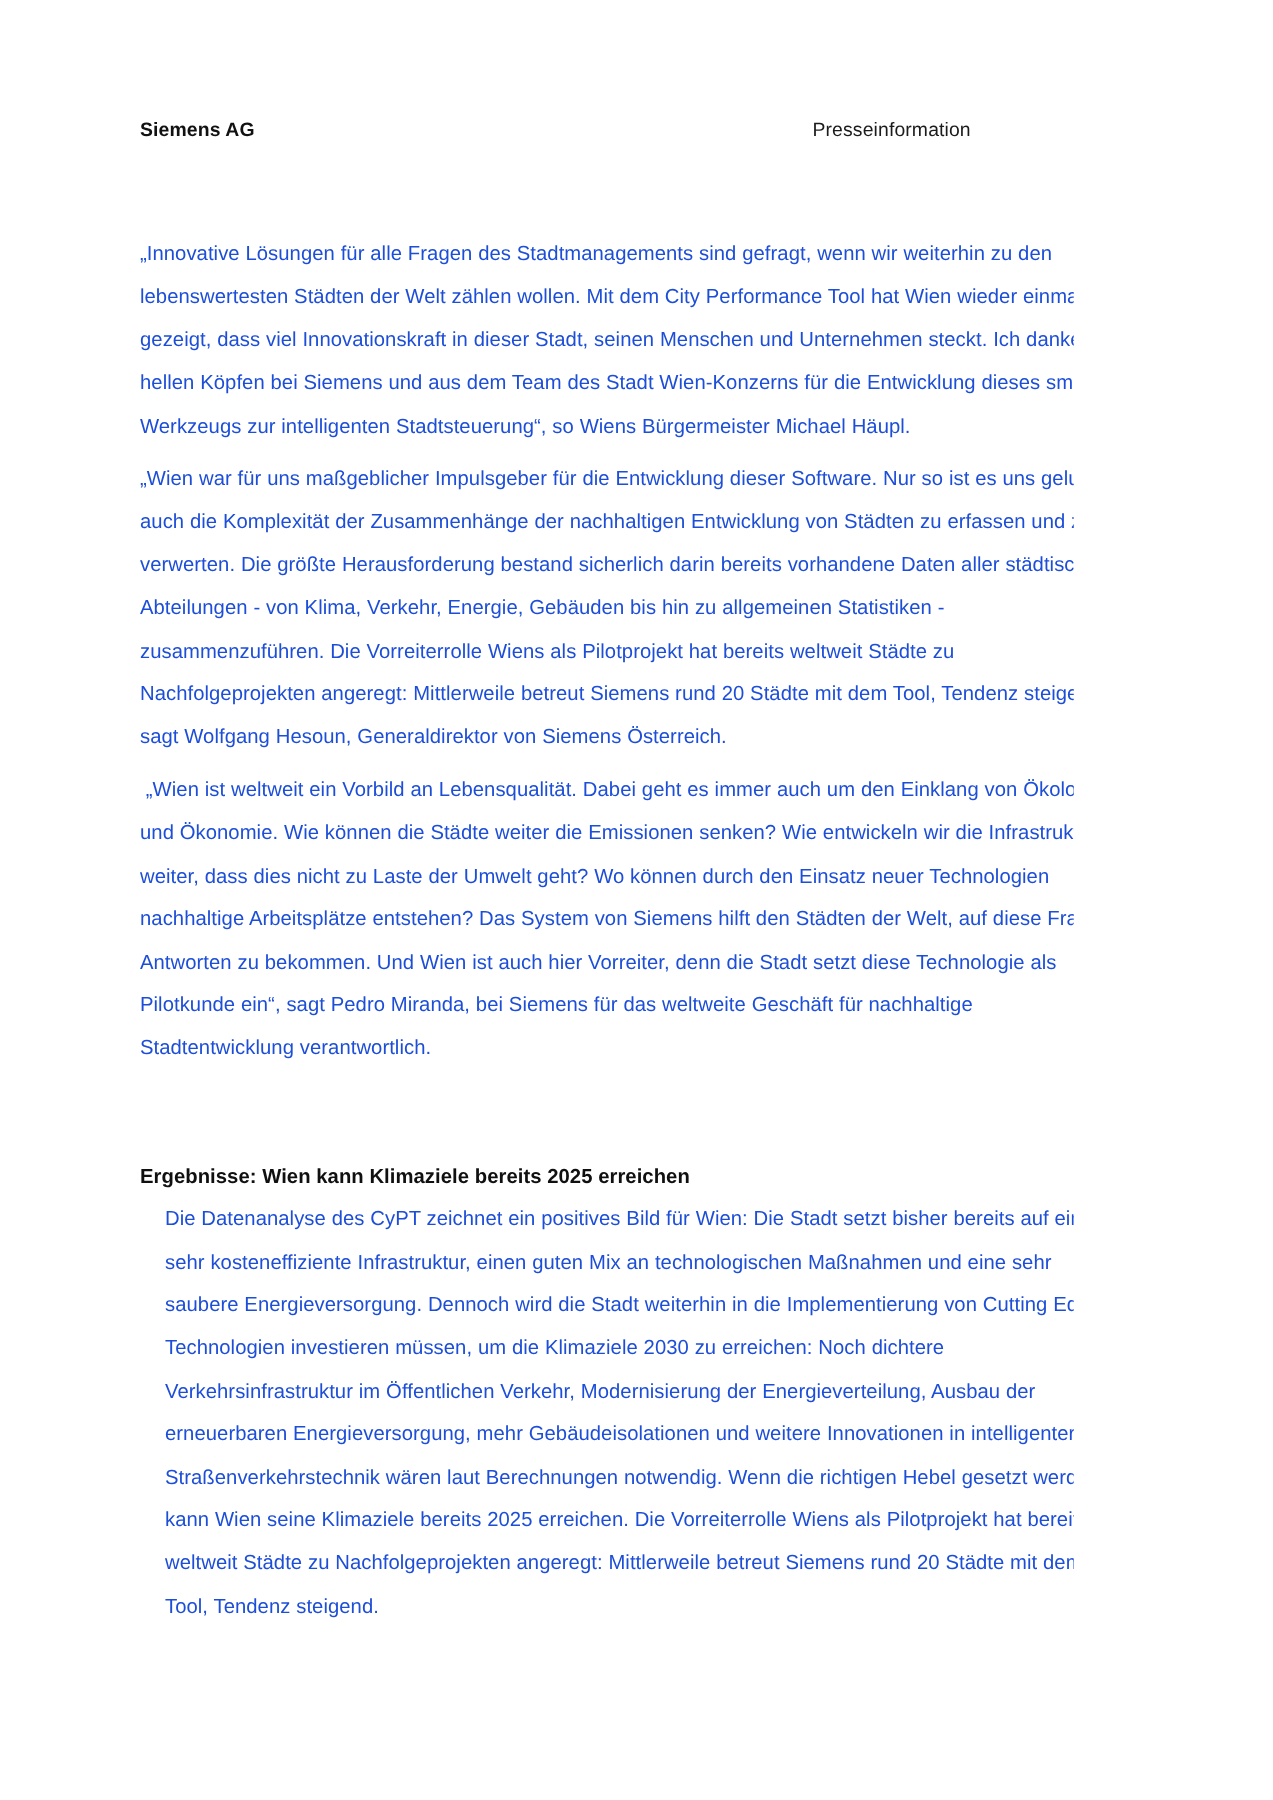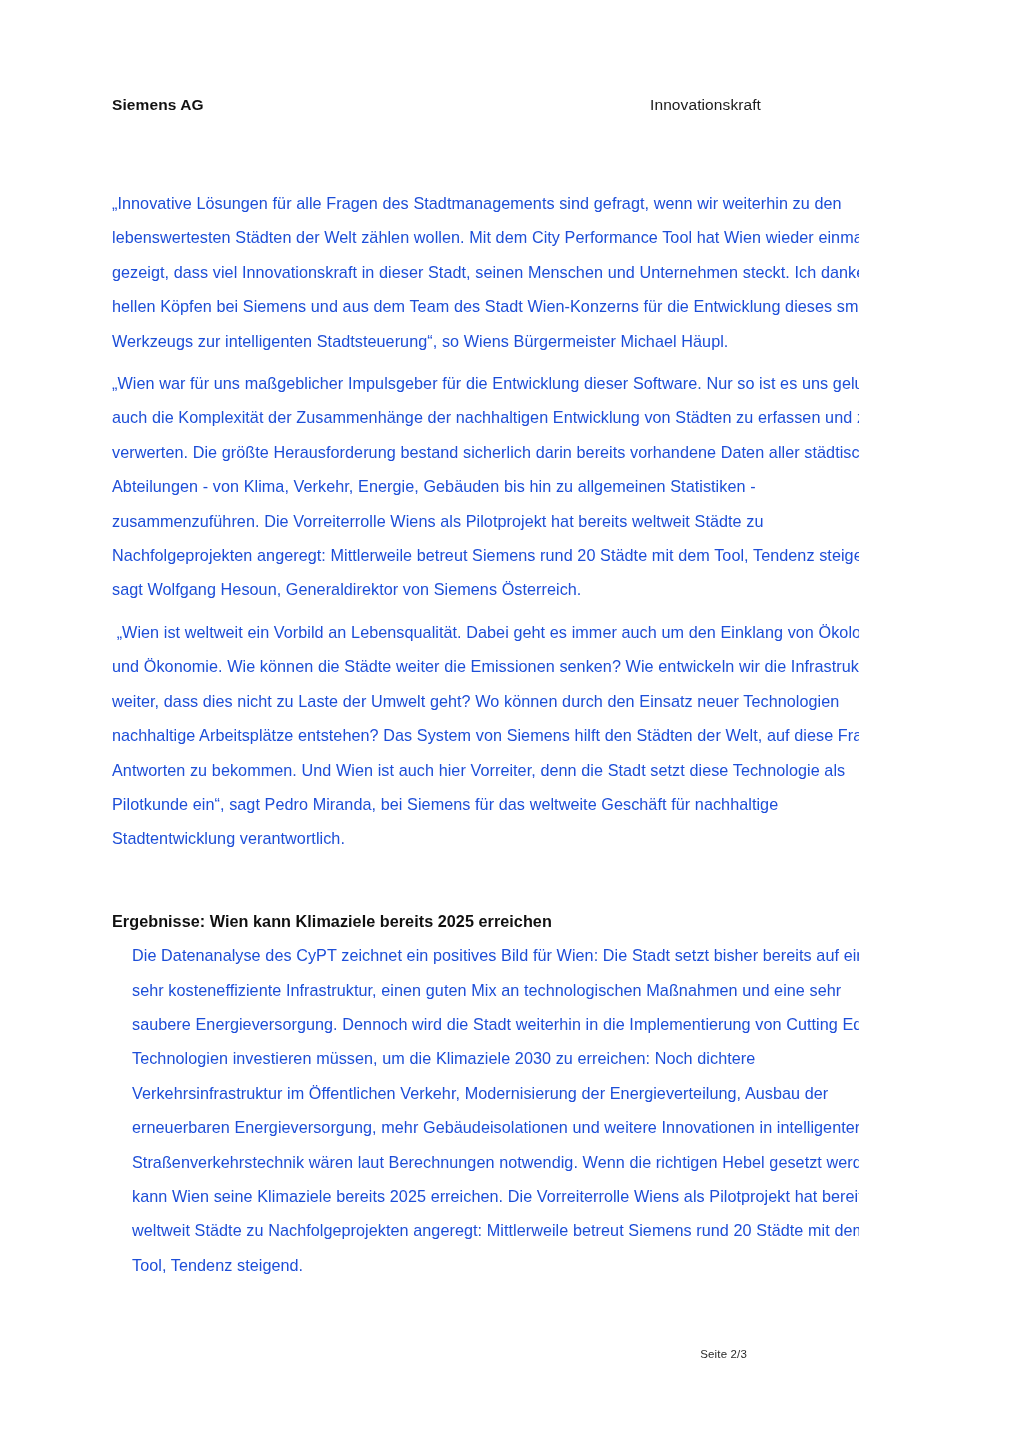--- a/index.html
+++ b/index.html
@@ -77,21 +77,21 @@
     font-size: 16.2px;
     line-height: 34.4px;
     font-weight: bold;
     color: #101010;
     letter-spacing: 0.05px;
     margin: 0;
     white-space: pre-wrap;
   }
 
   .section-heading.gap-large {
-    margin-top: 48px;
+    margin-top: 68px;
   }
 
   .para.tight {
     margin-top: 0;
     margin-left: 20px;
   }
 
   
   .doc-footer {
     position: absolute;
@@ -109,34 +109,31 @@
     white-space: nowrap;
   }
 </style>
 </head>
 <body>
 
 <div class="page">
 
   <div class="doc-header">
     <span class="company">Siemens AG</span>
-    <span class="doc-type">Innovationskraft</span>
+    <span class="doc-type">Presseinformation</span>
   </div>
 
   <div class="doc-body">
 
     <p class="para">„Innovative Lösungen für alle Fragen des Stadtmanagements sind gefragt, wenn wir weiterhin zu den lebenswertesten Städten der Welt zählen wollen. Mit dem City Performance Tool hat Wien wieder einmal gezeigt, dass viel Innovationskraft in dieser Stadt, seinen Menschen und Unternehmen steckt. Ich danke den hellen Köpfen bei Siemens und aus dem Team des Stadt Wien-Konzerns für die Entwicklung dieses smarten Werkzeugs zur intelligenten Stadtsteuerung“, so Wiens Bürgermeister Michael Häupl.</p>
 
     <p class="para">„Wien war für uns maßgeblicher Impulsgeber für die Entwicklung dieser Software. Nur so ist es uns gelungen auch die Komplexität der Zusammenhänge der nachhaltigen Entwicklung von Städten zu erfassen und zu verwerten. Die größte Herausforderung bestand sicherlich darin bereits vorhandene Daten aller städtischen Abteilungen - von Klima, Verkehr, Energie, Gebäuden bis hin zu allgemeinen Statistiken - zusammenzuführen. Die Vorreiterrolle Wiens als Pilotprojekt hat bereits weltweit Städte zu Nachfolgeprojekten angeregt: Mittlerweile betreut Siemens rund 20 Städte mit dem Tool, Tendenz steigend“, sagt Wolfgang Hesoun, Generaldirektor von Siemens Österreich.</p>
 
     <p class="para gap-large"> „Wien ist weltweit ein Vorbild an Lebensqualität. Dabei geht es immer auch um den Einklang von Ökologie und Ökonomie. Wie können die Städte weiter die Emissionen senken? Wie entwickeln wir die Infrastruktur so weiter, dass dies nicht zu Laste der Umwelt geht? Wo können durch den Einsatz neuer Technologien nachhaltige Arbeitsplätze entstehen? Das System von Siemens hilft den Städten der Welt, auf diese Fragen Antworten zu bekommen. Und Wien ist auch hier Vorreiter, denn die Stadt setzt diese Technologie als Pilotkunde ein“, sagt Pedro Miranda, bei Siemens für das weltweite Geschäft für nachhaltige Stadtentwicklung verantwortlich.</p>
 
     <p class="section-heading gap-large">Ergebnisse: Wien kann Klimaziele bereits 2025 erreichen</p>
 
     <p class="para tight">Die Datenanalyse des CyPT zeichnet ein positives Bild für Wien: Die Stadt setzt bisher bereits auf eine sehr kosteneffiziente Infrastruktur, einen guten Mix an technologischen Maßnahmen und eine sehr saubere Energieversorgung. Dennoch wird die Stadt weiterhin in die Implementierung von Cutting Edge Technologien investieren müssen, um die Klimaziele 2030 zu erreichen: Noch dichtere Verkehrsinfrastruktur im Öffentlichen Verkehr, Modernisierung der Energieverteilung, Ausbau der erneuerbaren Energieversorgung, mehr Gebäudeisolationen und weitere Innovationen in intelligenter Straßenverkehrstechnik wären laut Berechnungen notwendig. Wenn die richtigen Hebel gesetzt werden, kann Wien seine Klimaziele bereits 2025 erreichen. Die Vorreiterrolle Wiens als Pilotprojekt hat bereits weltweit Städte zu Nachfolgeprojekten angeregt: Mittlerweile betreut Siemens rund 20 Städte mit dem Tool, Tendenz steigend.</p>
 
   </div>
 
-  <div class="doc-footer">
-    <span class="page-number">Seite 2/3</span>
-  </div>
 
 </div>
 
 </body></html>

